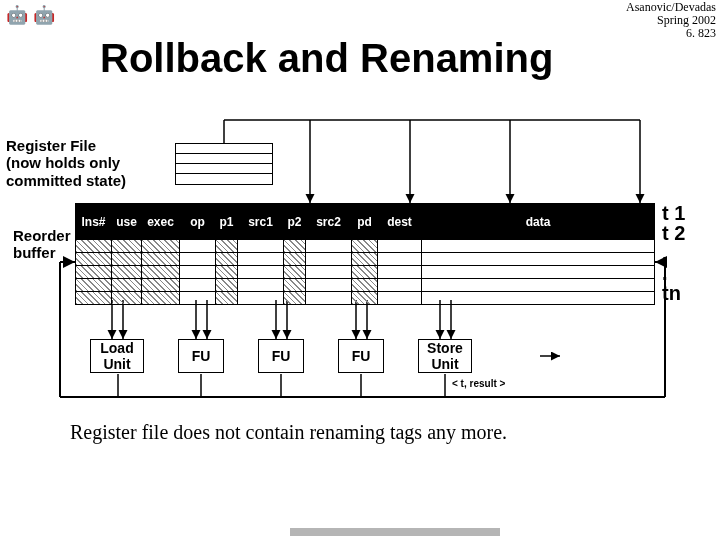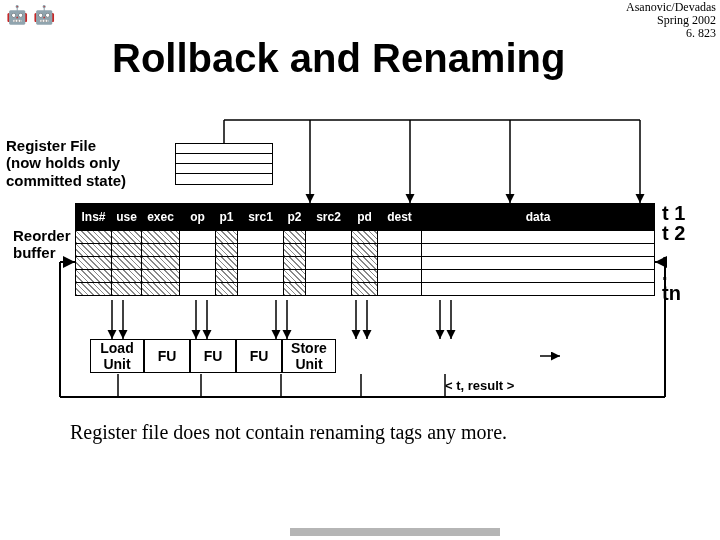--- a/index.html
+++ b/index.html
@@ -17,21 +17,21 @@
     position: absolute;
     top: 1px;
     right: 4px;
     text-align: right;
     font-size: 12px;
     line-height: 1.1;
   }
   .title {
     position: absolute;
     top: 36px;
-    left: 112px;
+    left: 100px;
     font-family: Arial, Helvetica, sans-serif;
     font-size: 40px;
     font-weight: bold;
   }
   .logo {
     position: absolute;
     top: 4px; left: 6px;
     font-size: 18px;
     display:flex; gap:4px;
   }
@@ -70,21 +70,21 @@
     position: absolute;
     top: 203px;
     left: 75px;
     width: 580px;
     border: 1.5px solid #000;
     font-family: Arial, Helvetica, sans-serif;
     font-weight: bold;
     font-size: 12px;
   }
   .rob .hdr {
-    height: 26px;
+    height: 35px;
     background: #000;
     color: #fff;
     display: flex;
     align-items: flex-end;
   }
   .rob .row {
     height: 13px;
     display: flex;
     border-top: 1.5px solid #000;
   }
@@ -126,40 +126,42 @@
   }
   .fu-box {
     border: 1.5px solid #000;
     height: 34px;
     display: flex;
     align-items: center;
     justify-content: center;
     font-family: Arial, Helvetica, sans-serif;
     font-weight: bold;
     font-size: 14px;
+    margin-right: 34px;
     background: #fff;
   }
   .fu-wide { width: 54px; }
   .fu-n    { width: 46px; }
   .fu-commit { width: 72px; border:none; font-size:14px; }
 
   .lines-svg {
     position: absolute;
     top: 0; left: 0;
     width: 720px; height: 540px;
     pointer-events: none;
   }
 
   .result-line {
     position: absolute;
     top: 378px;
     left: 445px;
     font-family: Arial, Helvetica, sans-serif;
-    font-size: 13px;
-    font-weight: bold;
+    font-size: 10px;
+    font-weight: bold;
+    padding-left: 7px;
   }
 
   .body-text {
     position: absolute;
     top: 420px;
     left: 70px;
     font-size: 20px;
     line-height: 1.2;
     width: 600px;
   }

